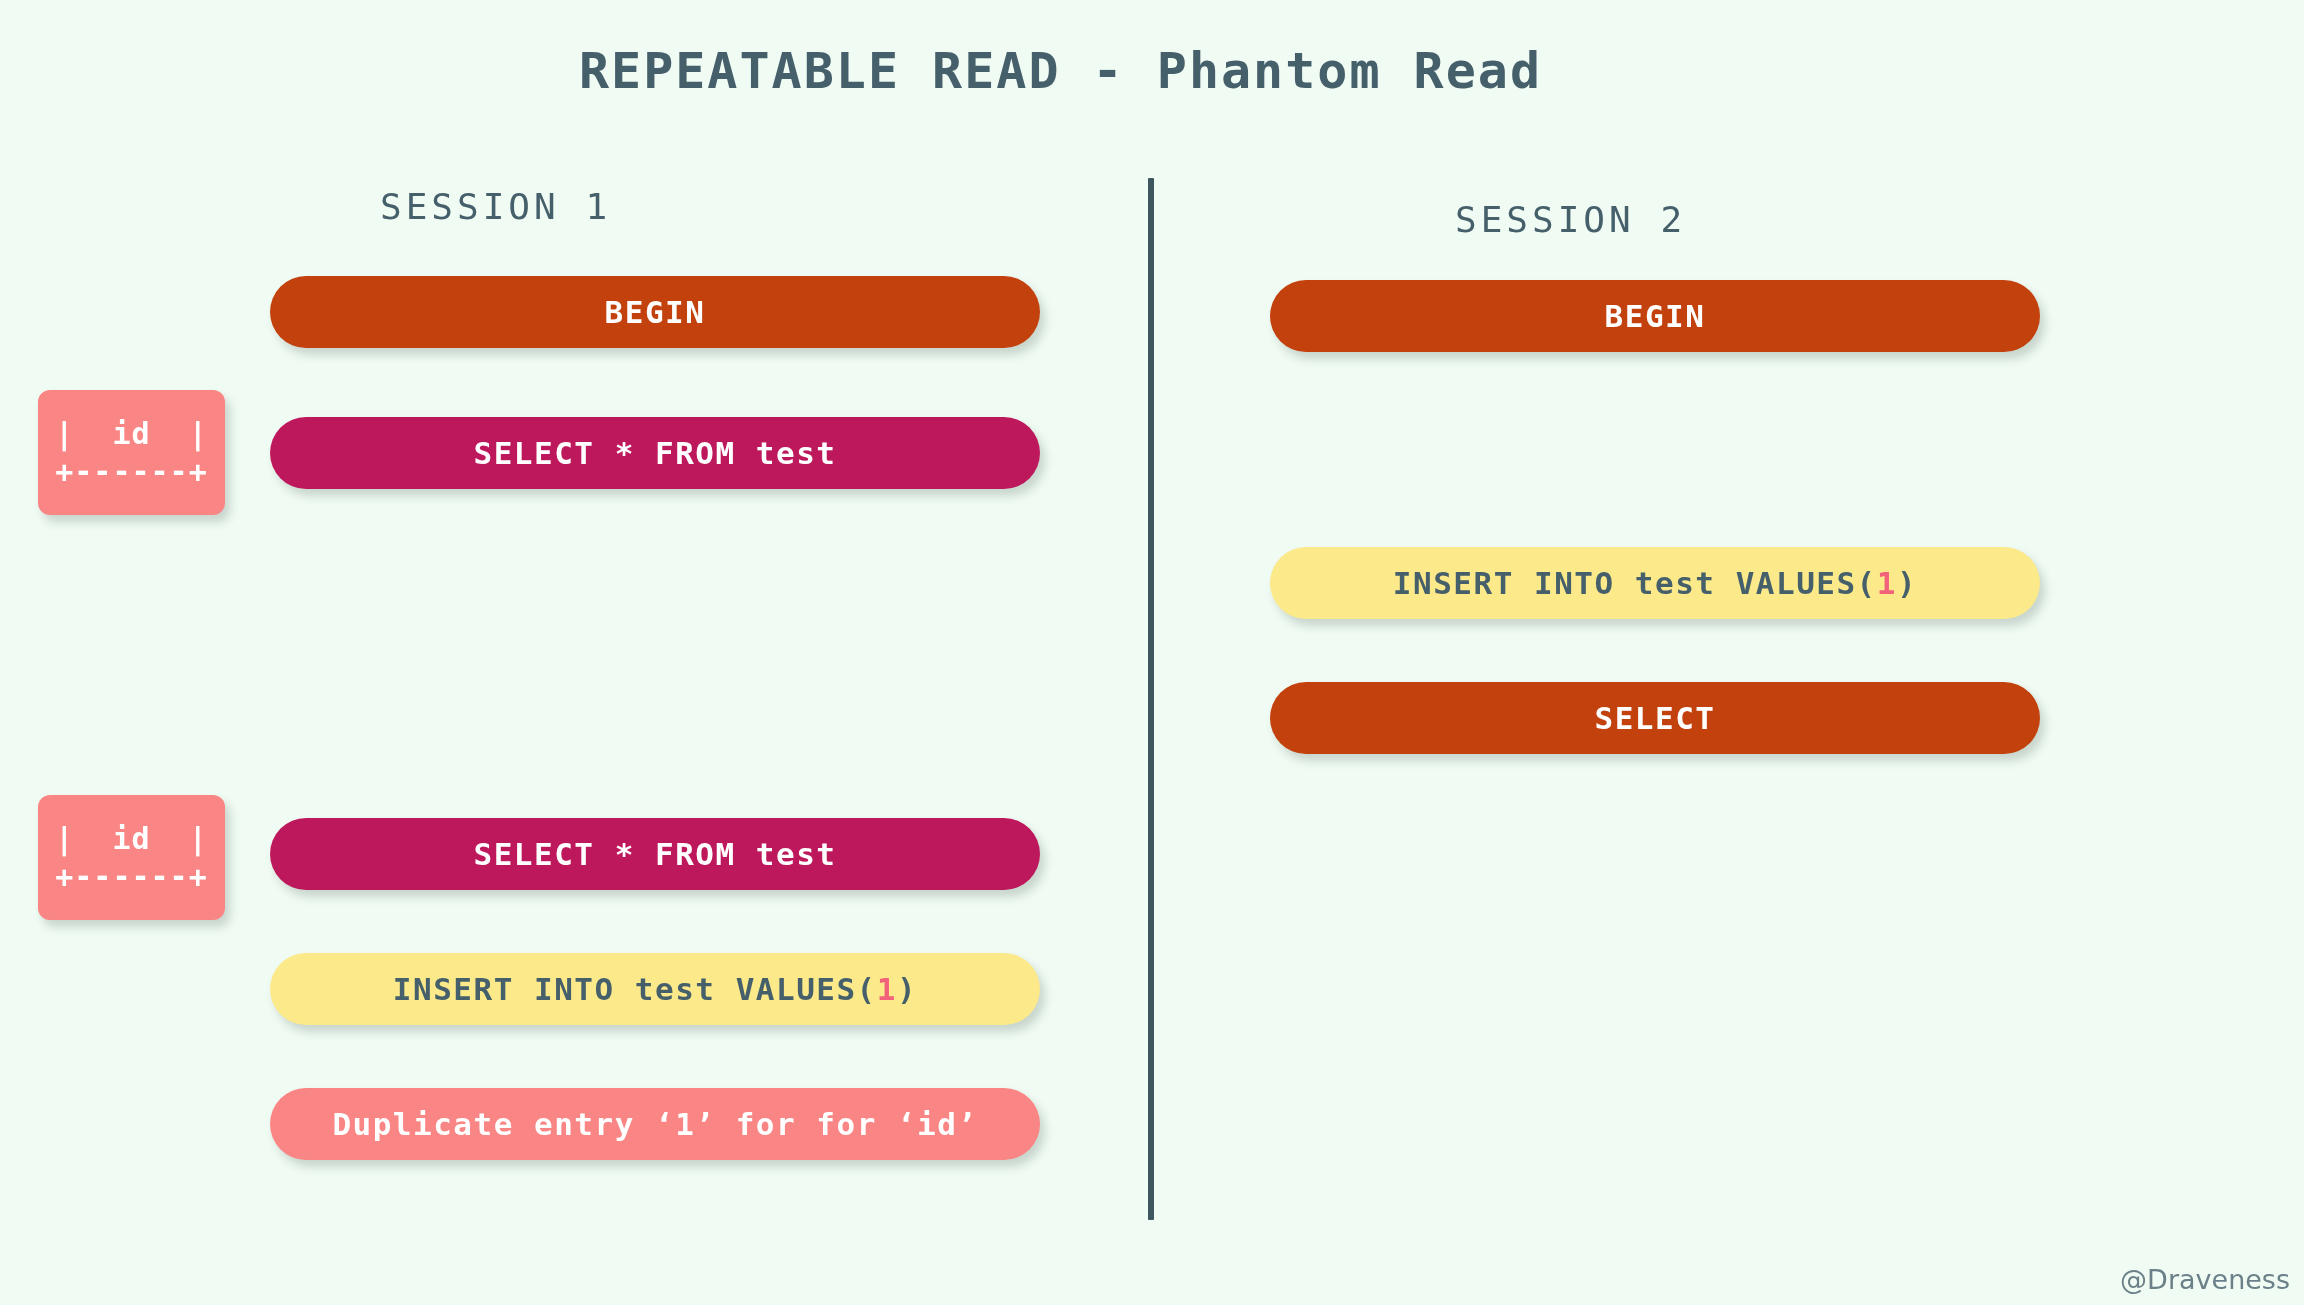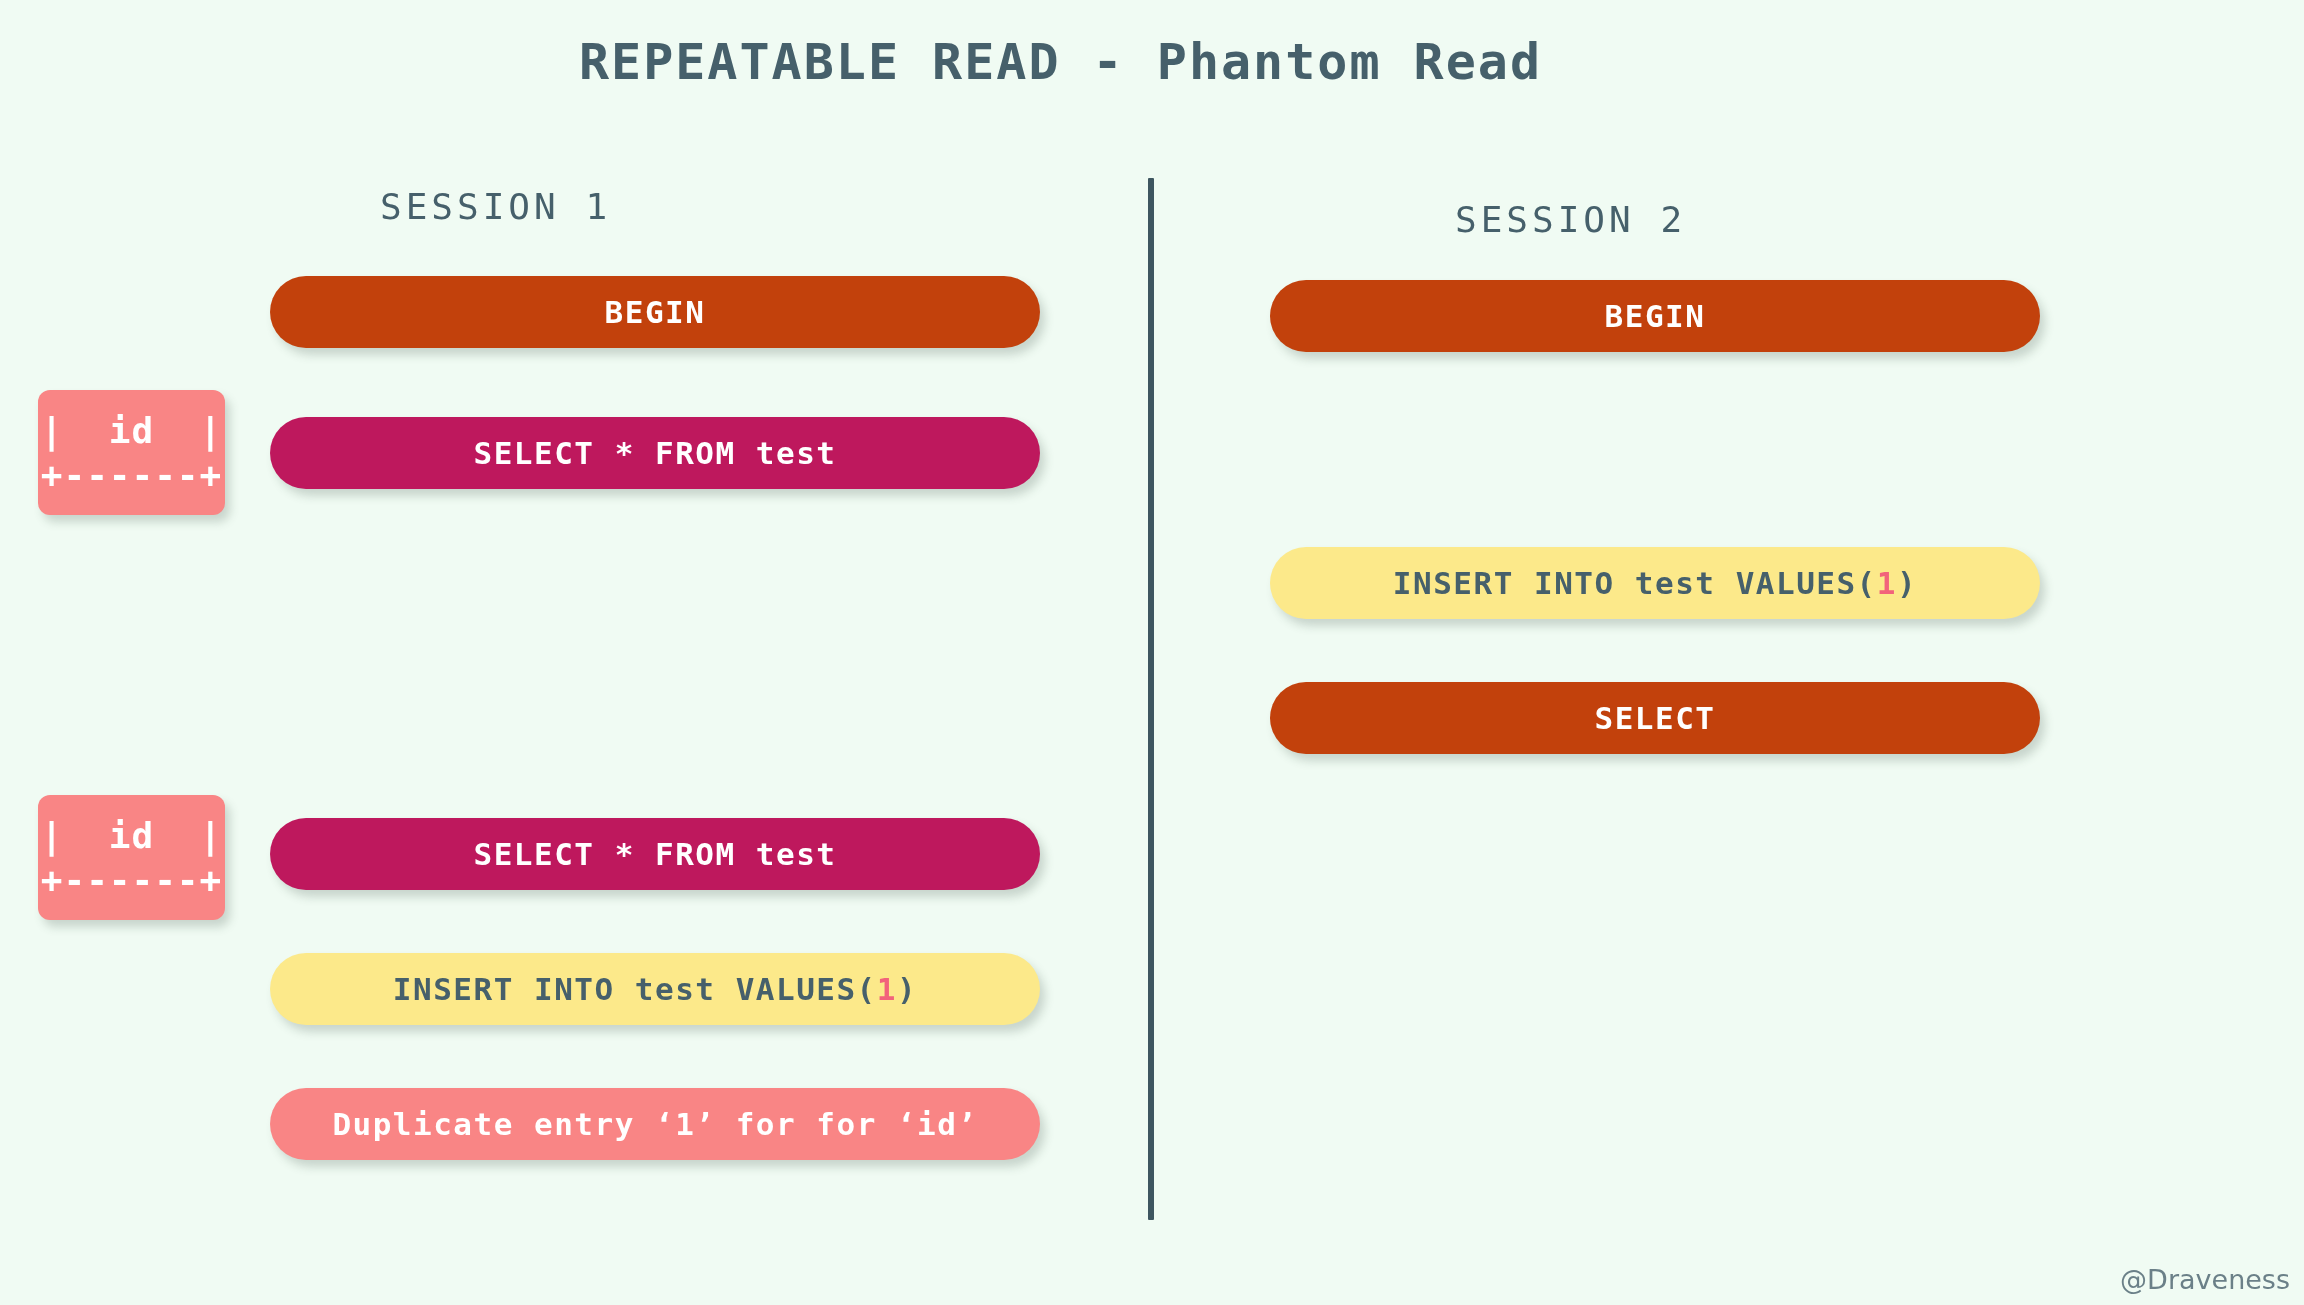--- a/index.html
+++ b/index.html
@@ -12,21 +12,21 @@
     height: 1305px;
     background: #f0fbf3;
     font-family: "DejaVu Sans Mono", "Liberation Mono", monospace;
     overflow: hidden;
     position: relative;
   }
 
   
   #page-title {
     position: absolute;
-    top: 33px;
+    top: 42px;
     left: 0;
     width: 2121px;
     text-align: center;
     font-size: 50px;
     font-weight: 700;
     letter-spacing: 2px;
     color: #46606b;
     font-family: "DejaVu Sans Mono", "Liberation Mono", monospace;
     white-space: pre;
   }
@@ -95,21 +95,21 @@
 
   
   .result-box {
     position: absolute;
     width: 187px;
     height: 125px;
     background: #f98585;
     border-radius: 12px;
     box-shadow: 5px 7px 10px rgba(60, 80, 70, 0.22);
     color: #ffffff;
-    font-size: 36px;
+    font-size: 30px;
     font-weight: 700;
     letter-spacing: 1px;
     display: flex;
     flex-direction: column;
     align-items: center;
     justify-content: center;
     line-height: 1.25;
     white-space: pre;
     box-sizing: border-box;
   }

